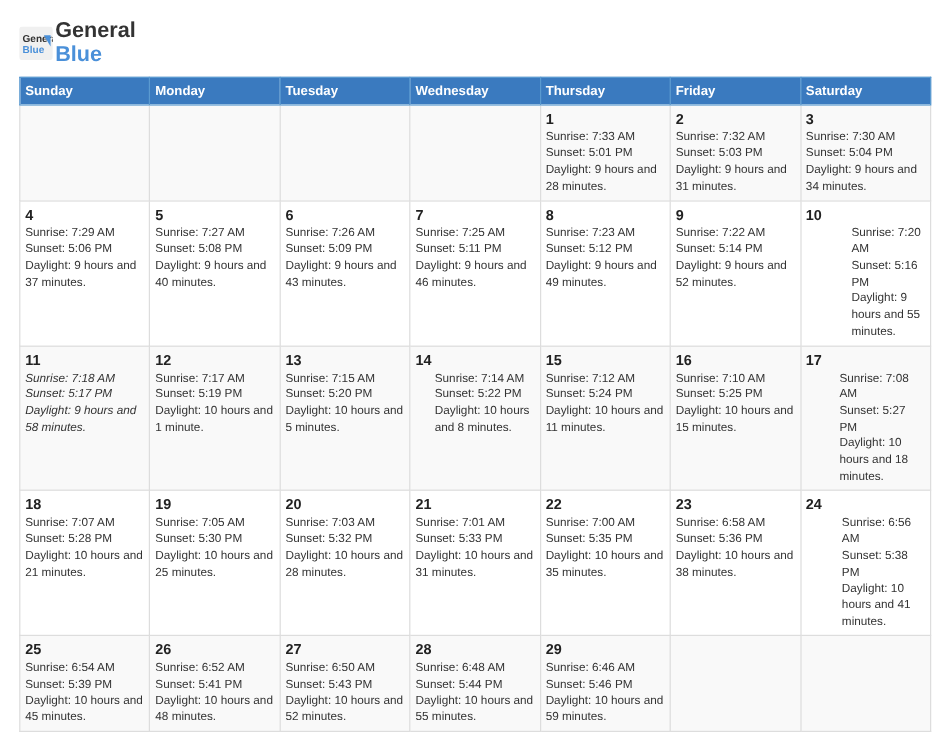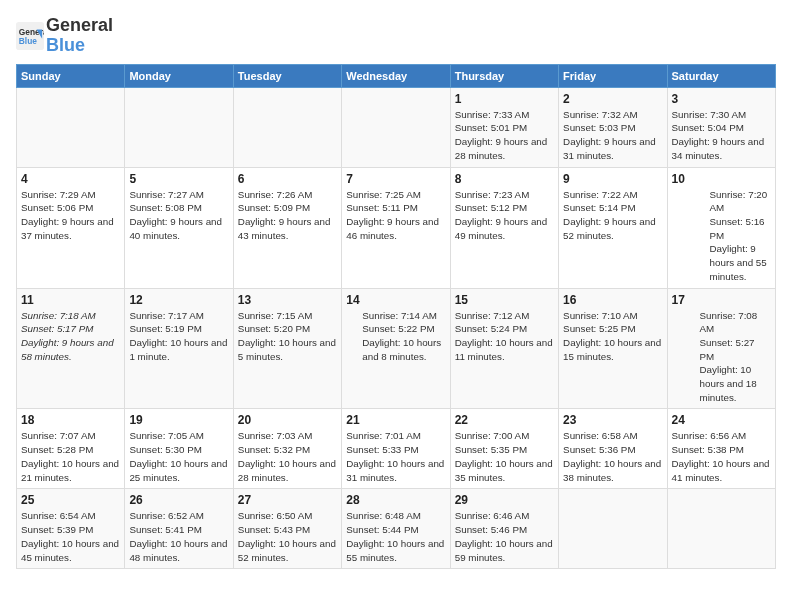--- a/index.html
+++ b/index.html
@@ -271,21 +271,21 @@
 Daylight: 10 hours and 35 minutes.</div>
         </td>
         <td>
           <span class="day-num">23</span>
           <div class="day-info" style="white-space: pre-line;">Sunrise: 6:58 AM
 Sunset: 5:36 PM
 Daylight: 10 hours and 38 minutes.</div>
         </td>
         <td>
           <span class="day-num">24</span>
-          <div class="day-info" style="white-space: pre-line;">Sunrise: 6:56 AM
+          <div class="day-info" style="white-space: pre-line; margin-left: 30px;">Sunrise: 6:56 AM
 Sunset: 5:38 PM
 Daylight: 10 hours and 41 minutes.</div>
         </td>
       </tr>
       <tr>
         <td>
           <span class="day-num">25</span>
           <div class="day-info" style="white-space: pre-line;">Sunrise: 6:54 AM
 Sunset: 5:39 PM
 Daylight: 10 hours and 45 minutes.</div>

